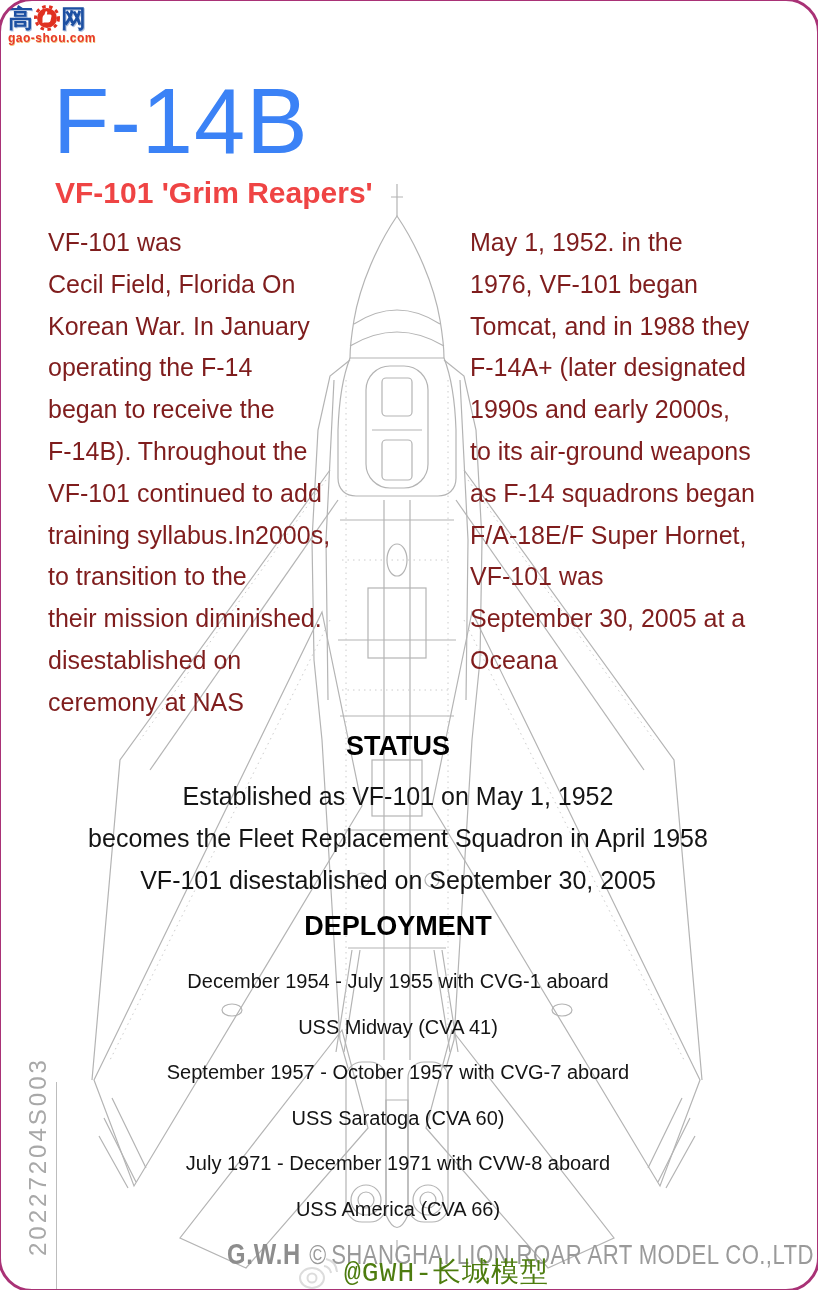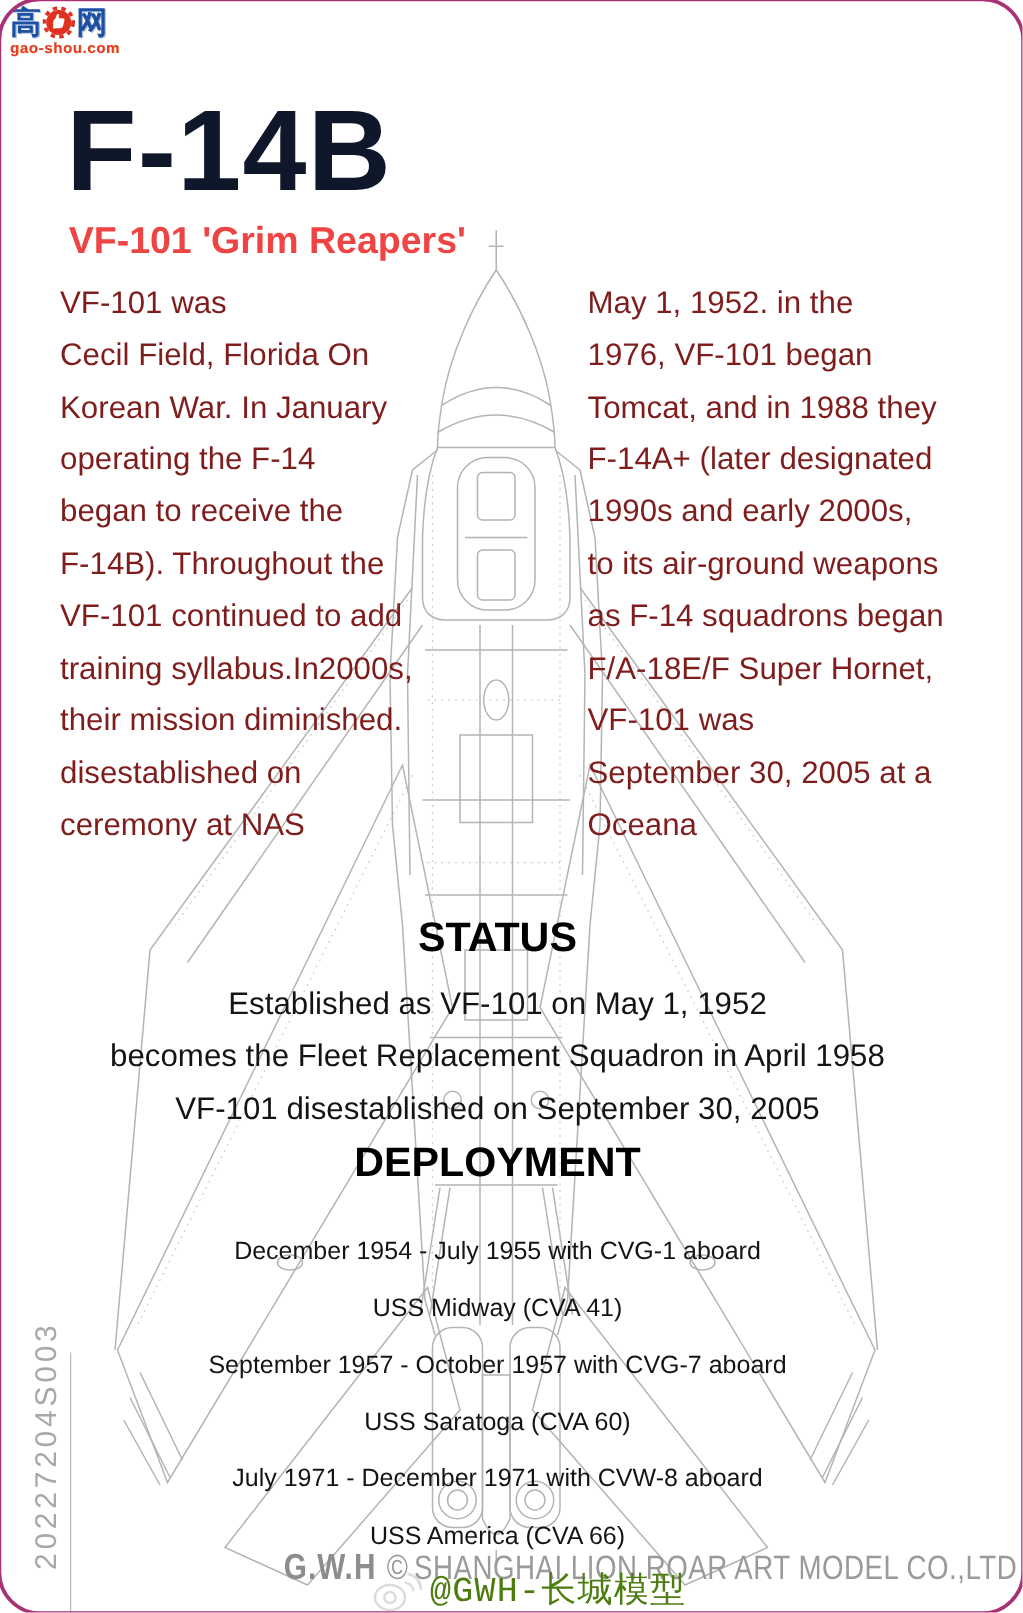--- a/index.html
+++ b/index.html
@@ -27,22 +27,22 @@
     text-shadow: 1px 1px 0 #aebfdd;
   }
   .site-logo .domain {
     font-size: 12px; font-weight: bold; color: #e8392a;
     letter-spacing: 0.5px; margin-top: 1px;
     text-shadow: 0.5px 0.5px 0 #f0c27b;
   }
   
   .title {
     position: absolute; left: 53px; top: 75px;
-    font-size: 92px; line-height: 92px; font-weight: bold;
-    letter-spacing: 1px; color: #0f172a; z-index: 3;
+    font-size: 92px; line-height: 92px; font-weight: normal;
+    letter-spacing: 1px; color: #3b82f6; z-index: 3;
   }
   .subtitle {
     position: absolute; left: 55px; top: 152px;
     font-size: 30px; line-height: 34px; font-weight: bold;
     color: #ef4444; z-index: 3; margin-top: 24px;
   }
   
   .drawing { position: absolute; left: 0; top: 0; z-index: 1; }
   
   .col {
@@ -50,26 +50,26 @@
     font-size: 25px; line-height: 41.8px;
     color: #7f1d1d; z-index: 3; white-space: nowrap;
   }
   .col-left  { left: 48px; }
   .col-right { left: 470px; }
   
   .section {
     position: absolute; left: 0; width: 796px;
     text-align: center; z-index: 3; color: #141414;
   }
-  .section .heading { font-size: 33px; font-weight: bold; color: #000; }
+  .section .heading { font-size: 27px; font-weight: bold; color: #000; }
   .sec-status { top: 731px; }
   .sec-status .heading { margin-bottom: 13px; }
   .sec-status .line { font-size: 25px; line-height: 42px; white-space: nowrap; }
   .sec-deploy { top: 911px; }
-  .sec-deploy .heading { margin-bottom: 30px; }
+  .sec-deploy .heading { margin-bottom: 17px; }
   .sec-deploy .line { font-size: 20px; line-height: 45.6px; white-space: nowrap; }
   
   .product-code {
     position: absolute; left: 24px; top: 1256px;
     transform: rotate(-90deg); transform-origin: 0 0;
     font-size: 24px; letter-spacing: 3px; color: #a8a8a8;
     white-space: nowrap; z-index: 3;
   }
   .code-rule {
     position: absolute; left: 56px; top: 1082px;
@@ -180,20 +180,21 @@
 
 <div class="col col-left">
   <div class="line">VF-101 was</div>
   <div class="line">Cecil Field, Florida On</div>
   <div class="line">Korean War. In January</div>
   <div class="line">operating the F-14</div>
   <div class="line">began to receive the</div>
   <div class="line">F-14B). Throughout the</div>
   <div class="line">VF-101 continued to add</div>
   <div class="line">training syllabus.In2000s,</div>
+  <div class="line">to transition to the</div>
   <div class="line">their mission diminished.</div>
   <div class="line">disestablished on</div>
   <div class="line">ceremony at NAS</div>
 </div>
 <div class="col col-right">
   <div class="line">May 1, 1952. in the</div>
   <div class="line">1976, VF-101 began</div>
   <div class="line">Tomcat, and in 1988 they</div>
   <div class="line">F-14A+ (later designated</div>
   <div class="line">1990s and early 2000s,</div>

